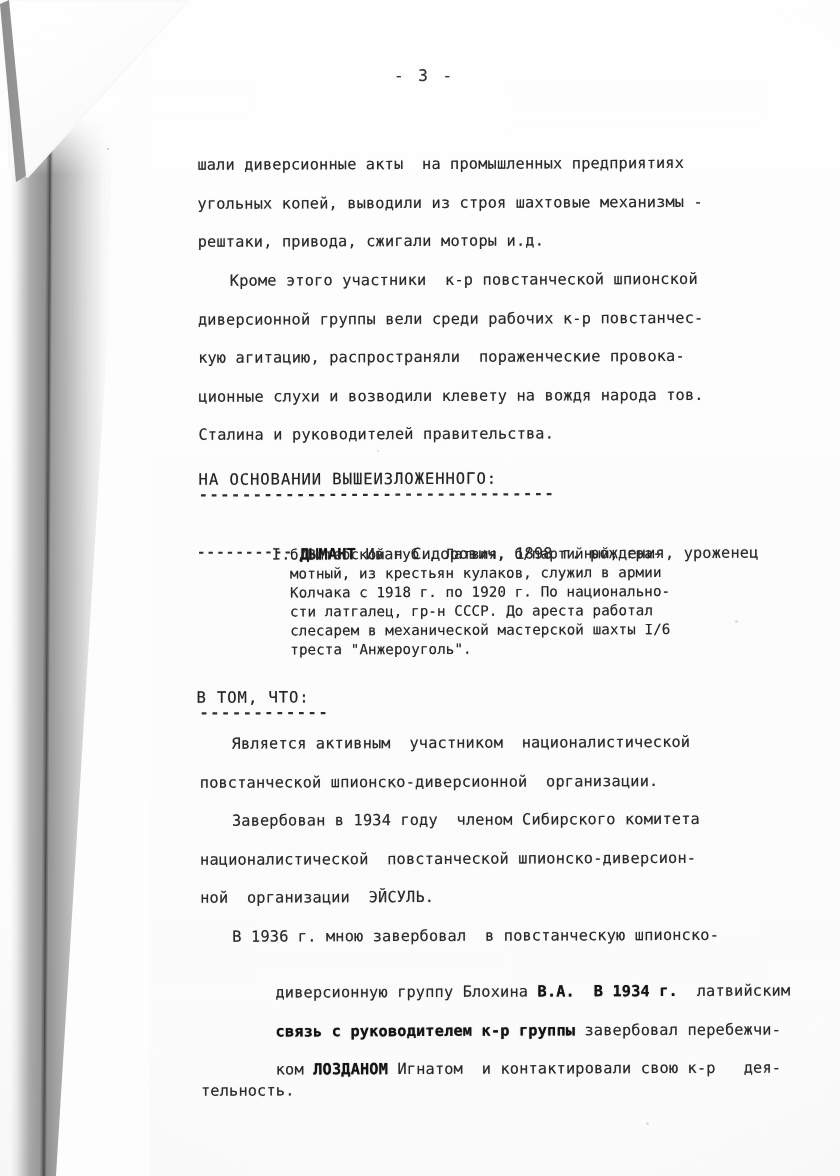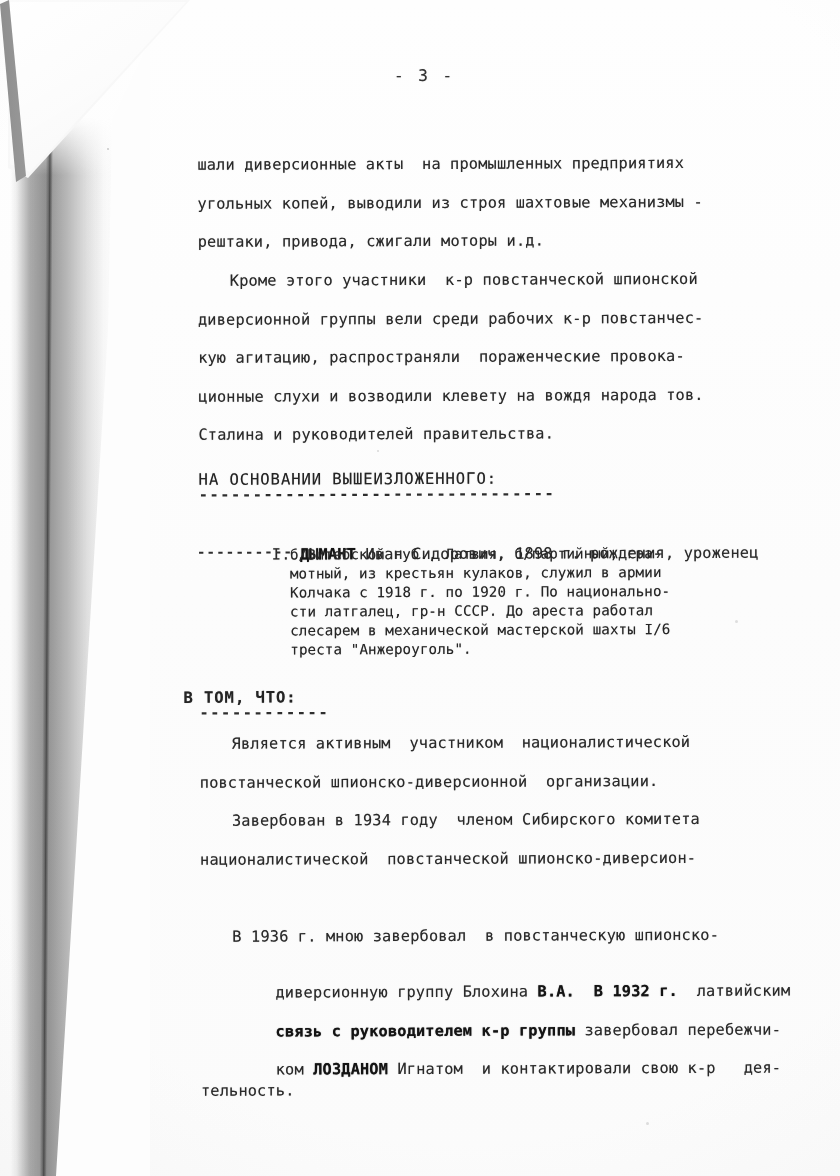--- a/index.html
+++ b/index.html
@@ -210,33 +210,34 @@
       </div>
       <div class="dashline" style="left:197px; top:543px; letter-spacing:1.2px; font-size:14px;">----------</div>
 
       <div class="tx dense" style="left:290px; top:546px;">б/Витебской губ., Латвия, б/партийный, гра-</div>
       <div class="tx dense" style="left:290px; top:565px;">мотный, из крестьян кулаков, служил в армии</div>
       <div class="tx dense" style="left:290px; top:584px;">Колчака с 1918 г. по 1920 г. По национально-</div>
       <div class="tx dense" style="left:290px; top:603px;">сти латгалец, гр-н СССР. До ареста работал</div>
       <div class="tx dense" style="left:290px; top:622px;">слесарем в механической мастерской шахты I/6</div>
       <div class="tx dense" style="left:290px; top:641px;">треста "Анжероуголь".</div>
 
-      <div class="tx heading" style="left:183px; top:688px;font-weight:bold;">В ТОМ, ЧТО:</div>
+      <div class="tx heading" style="left:196px; top:688px;">В ТОМ, ЧТО:</div>
       <div class="dashline" style="left:199px; top:703px;">------------</div>
 
       <div class="tx" style="left:231px; top:734px;">Является активным  участником  националистической</div>
       <div class="tx" style="left:199px; top:773px;">повстанческой шпионско-диверсионной  организации.</div>
 
       <div class="tx" style="left:231px; top:811px;">Завербован в 1934 году  членом Сибирского комитета</div>
       <div class="tx" style="left:199px; top:850px;">националистической  повстанческой шпионско-диверсион-</div>
+      <div class="tx" style="left:199px; top:888px;">ной  организации  ЭЙСУЛЬ.</div>
 
       <div class="tx" style="left:231px; top:927px;">В 1936 г. мною завербовал  в повстанческую шпионско-</div>
 
       <div class="tx" style="left:199px; top:965px;">
-        <span>диверсионную группу Блохина </span><span class="bold">В.А.  В 1932 г.</span><span>  латвийским</span>
+        <span>диверсионную группу Блохина </span><span class="bold">В.А.  В 1934 г.</span><span>  латвийским</span>
       </div>
 
       <div class="tx" style="left:199px; top:1004px;">
         <span class="bold">связь с руководителем к-р группы</span><span> завербовал перебежчи-</span>
       </div>
 
       <div class="tx" style="left:199px; top:1042px;">
         <span>ком </span><span class="bold">ЛОЗДАНОМ</span><span> Игнатом  и контактировали свою к-р   дея-</span>
       </div>
 

